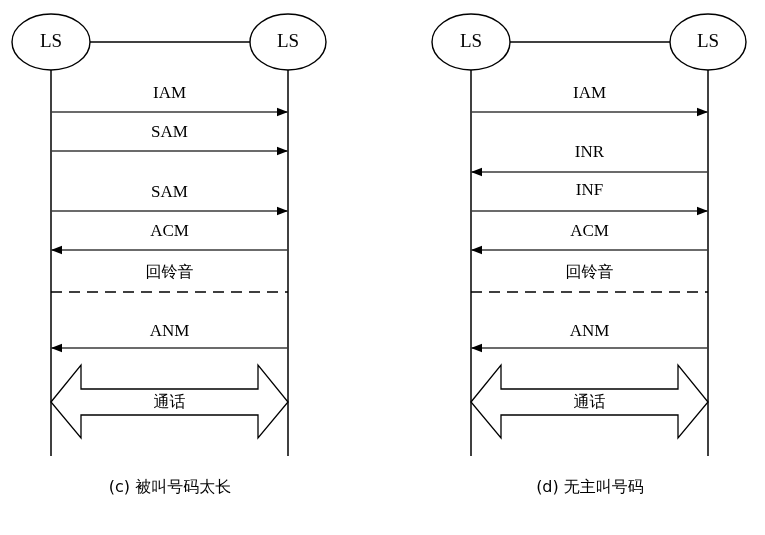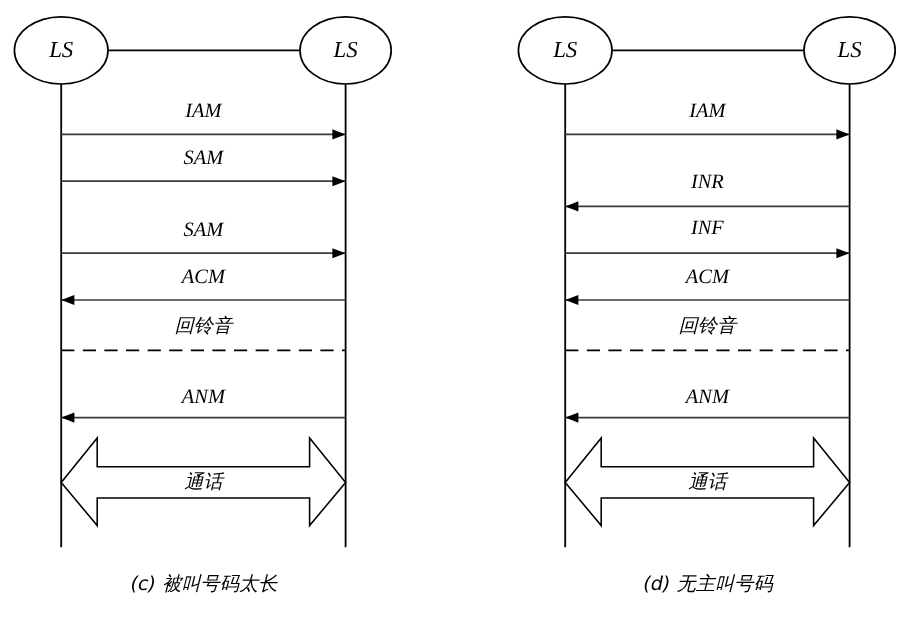--- a/index.html
+++ b/index.html
@@ -11,21 +11,20 @@
     width: 765px;
     height: 535px;
     overflow: hidden;
     font-family: "Liberation Serif", "DejaVu Serif", serif;
     color: #000000;
   }
   #canvas {
     position: relative;
     width: 765px;
     height: 535px;
-    font-style: italic;
   }
   svg.diagram-svg {
     position: absolute;
     top: 0;
     left: 0;
     width: 765px;
     height: 535px;
   }
   .node-ellipse {
     fill: #ffffff;

